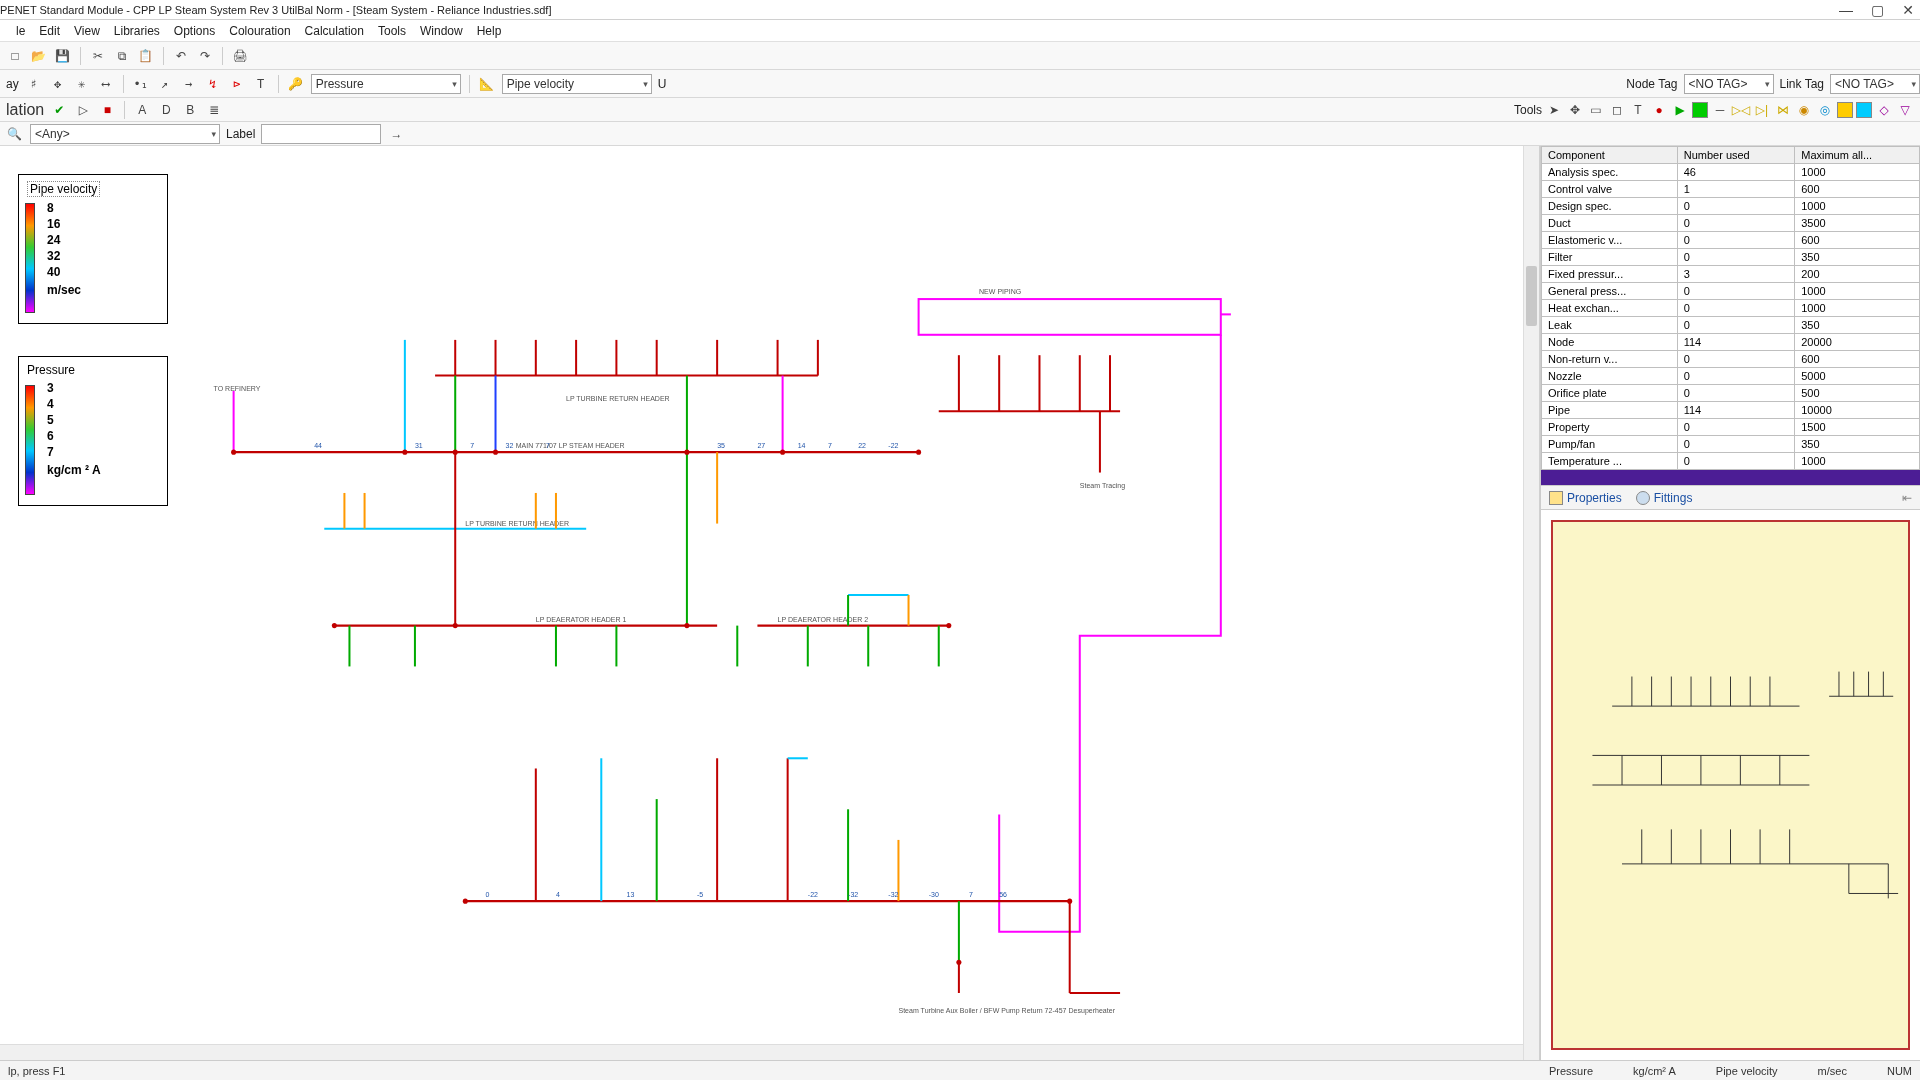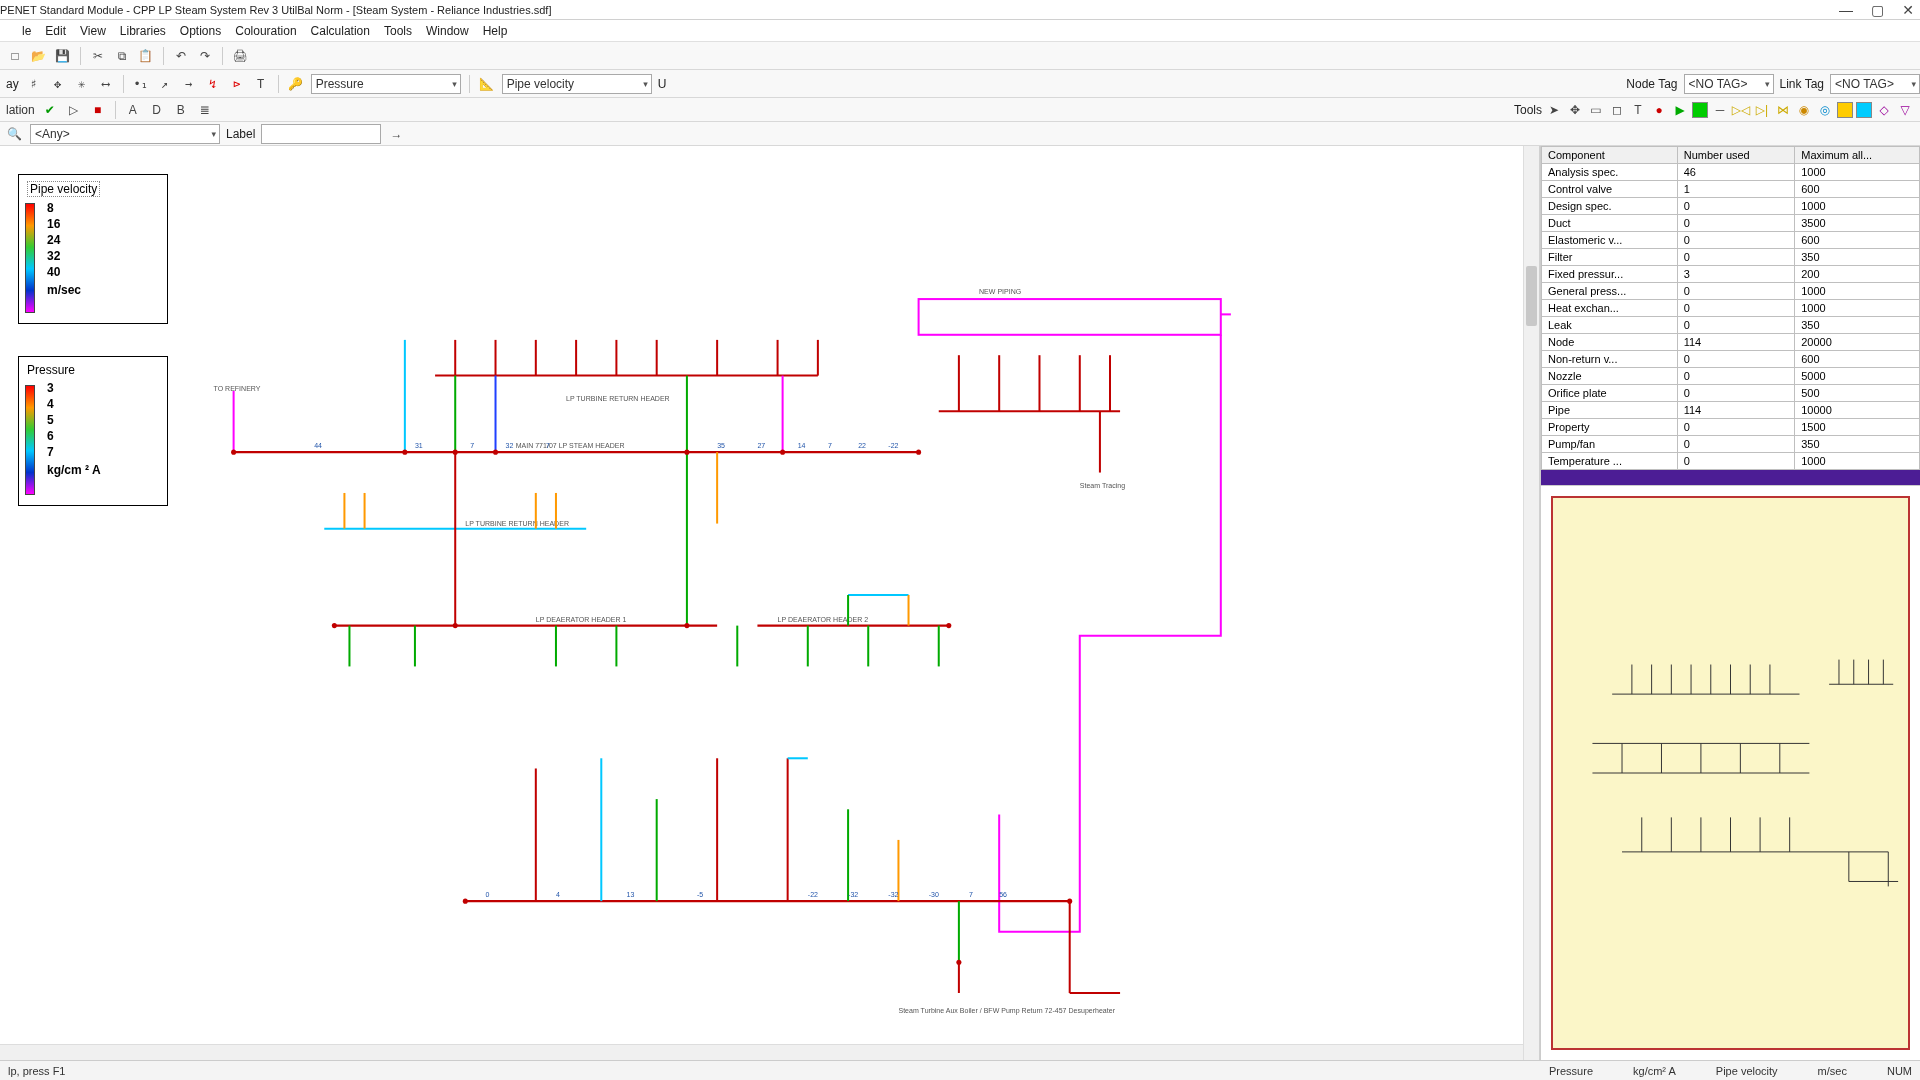--- a/index.html
+++ b/index.html
@@ -4,21 +4,21 @@
 <style>
 * { box-sizing: border-box; margin: 0; padding: 0; font-family: "Segoe UI", Tahoma, sans-serif; }
 html, body { width: 1920px; height: 1080px; overflow: hidden; background: #fff; }
 
 
 #titlebar { height: 20px; background: #fff; border-bottom: 1px solid #d0d0d0; font-size: 11px; display:flex; align-items:center; color:#222; }
 #titlebar .wincontrols { position:absolute; right:6px; top:2px; display:flex; gap:18px; font-size:14px; color:#444;}
 #titlebar .wincontrols span { cursor:default; }
 
 
-#menubar { height: 22px; background: #fff; display:flex; align-items:center; gap:14px; padding-left:22px; font-size:12px; color:#222; border-bottom:1px solid #e0e0e0;}
+#menubar { height: 22px; background: #fff; display:flex; align-items:center; gap:14px; padding-left:16px; font-size:12px; color:#222; border-bottom:1px solid #e0e0e0;}
 #menubar span { cursor:default; }
 
 
 .toolbar { height: 28px; background:#f8f8f8; border-bottom:1px solid #d8d8d8; display:flex; align-items:center; gap:6px; padding:0 6px; font-size:12px; color:#333; position:relative;}
 .tb-btn { width:18px; height:18px; display:inline-flex; align-items:center; justify-content:center; border:1px solid transparent; font-size:12px; color:#444; }
 .tb-sep { width:1px; height:18px; background:#ccc; margin:0 2px; }
 .tb-combo { height:20px; border:1px solid #a9a9a9; background:#fff; display:inline-flex; align-items:center; padding:0 18px 0 4px; font-size:12px; position:relative; min-width:110px;}
 .tb-combo::after { content:"▾"; position:absolute; right:3px; font-size:9px; color:#555; }
 .tb-text { height:20px; border:1px solid #a9a9a9; background:#fff; padding:0 4px; font-size:12px; display:inline-flex; align-items:center;}
 .lbl { font-size:12px; color:#222; }
@@ -55,21 +55,21 @@
 #status { height:20px; background:#f4f4f4; border-top:1px solid #ccc; display:flex; align-items:center; font-size:11px; color:#333; padding:0 8px; gap:42px;}
 #status .right { margin-left:auto; display:flex; gap:40px; }
 
 
 #schematic { position:absolute; left:0; top:0; right:16px; bottom:16px;padding-left:12px; }
 #schematic svg { width:100%; height:100%; }
 .node-lbl { font-size:7px; fill:#555; font-family: sans-serif; }
 .val-lbl { font-size:7px; fill:#2255aa; }
 
 
-#tb3 .cap { font-size:12px; }
+#tb3 .cap { font-size:16px; }
 
 #tb4 { height:24px; }
 
 
 .ctool { width:16px; height:16px; border:1px solid #888; }
 </style>
 </head>
 <body>
 
 <div id="titlebar">
@@ -467,20 +467,31 @@
             </tr>
             <tr>
               <td>Temperature ...</td>
               <td>0</td>
               <td>1000</td>
             </tr>
           </tbody>
       </table>
     </div>
 
+    <div id="rp-tabs">
+      <div class="tab">
+        <span class="ticon" style="background:#ffe28a"></span>
+        <span>Properties</span>
+      </div>
+      <div class="tab">
+        <span class="ticon" style="background:#cde; border-radius:50%"></span>
+        <span>Fittings</span>
+      </div>
+      <span style="margin-left:auto; color:#888">⇤</span>
+    </div>
 
     <div id="overview">
       <div class="ov">
         <svg viewBox="0 0 360 280">
           <g stroke="#333" stroke-width="1" fill="none">
 
             <line x1="60" y1="60" x2="250" y2="60"></line>
             <line x1="80" y1="30" x2="80" y2="60"></line>
               <line x1="100" y1="30" x2="100" y2="60"></line>
             <line x1="120" y1="30" x2="120" y2="60"></line>

